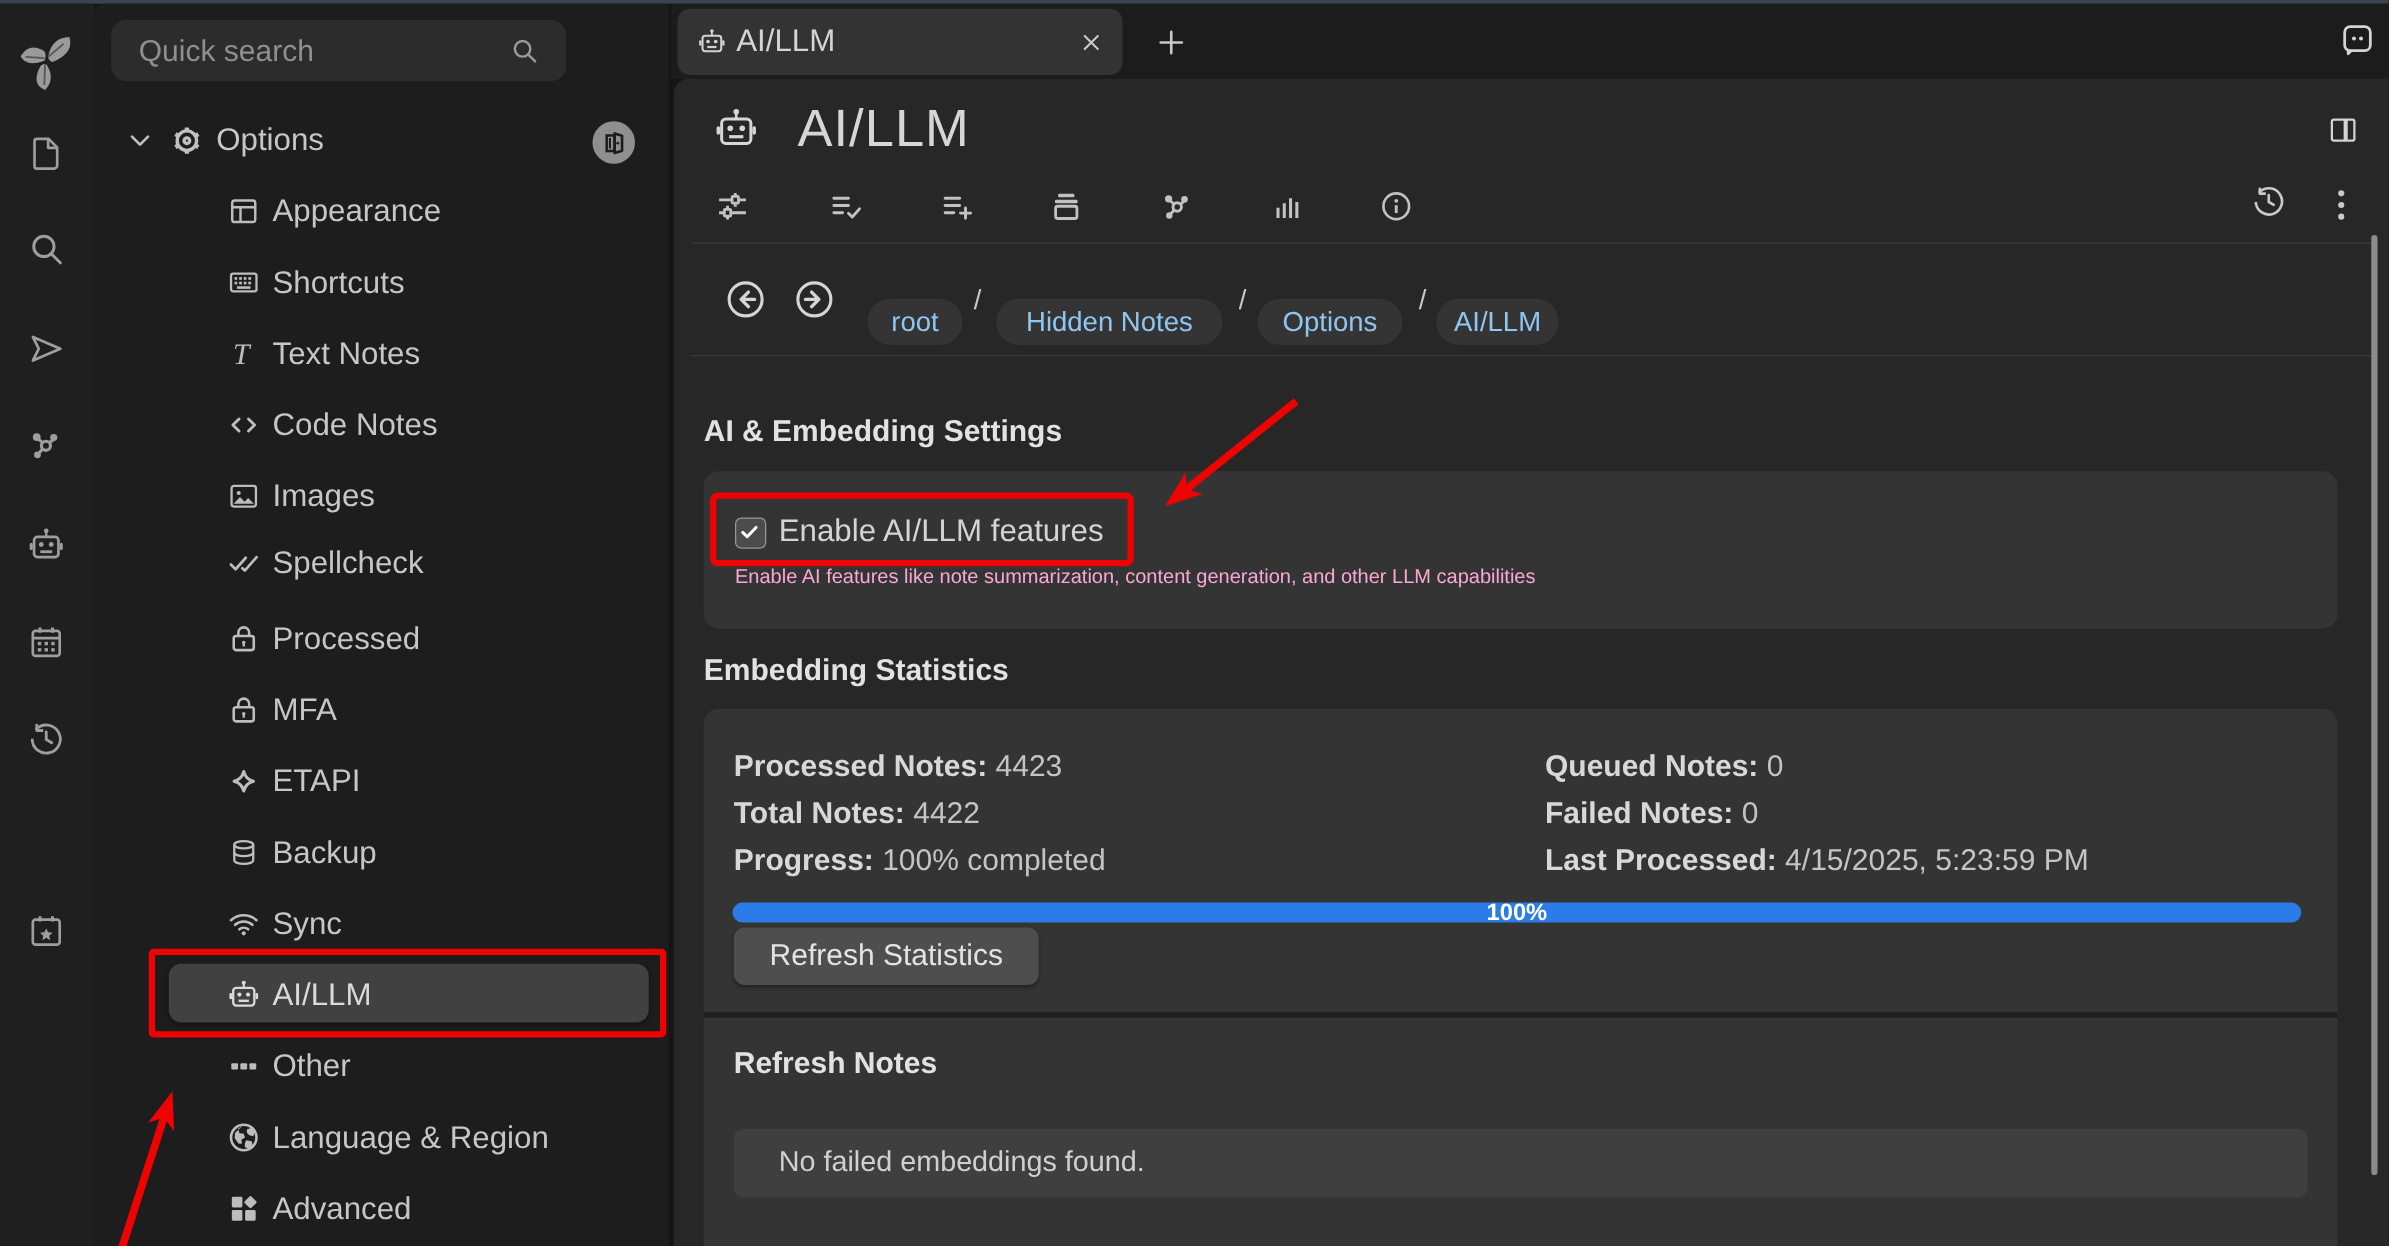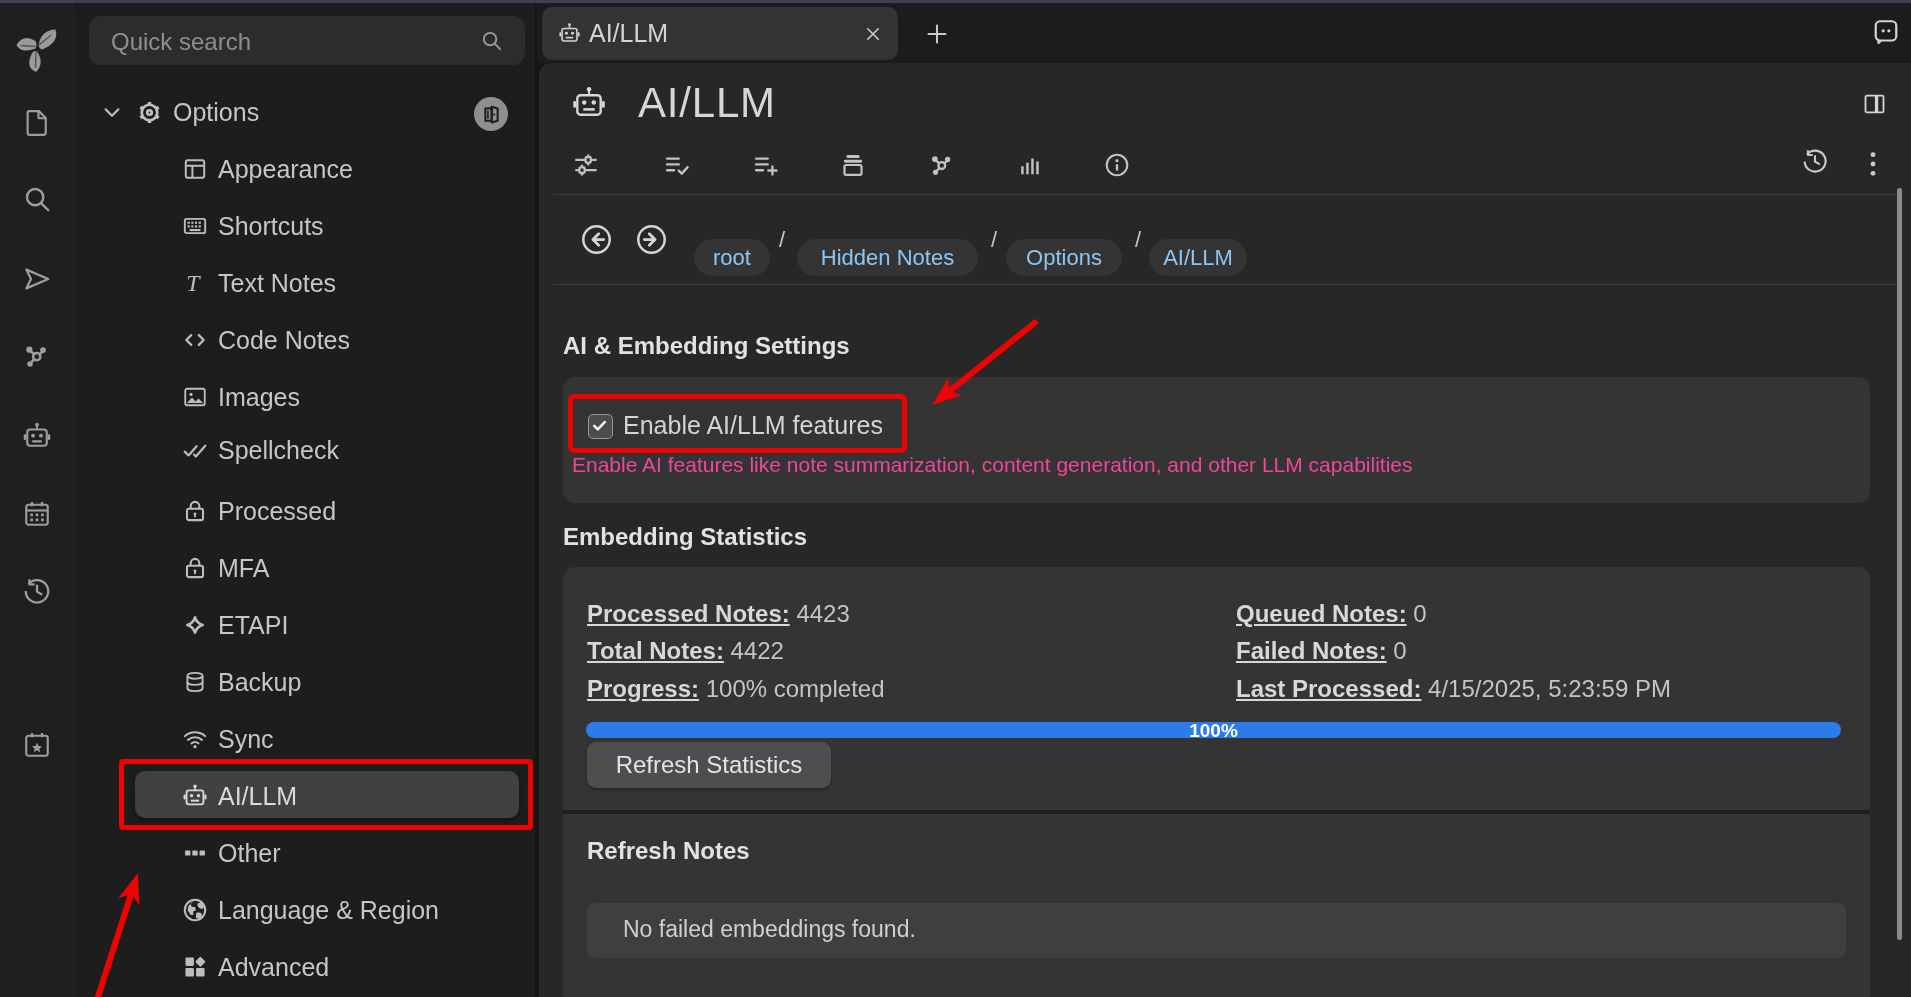--- a/index.html
+++ b/index.html
@@ -6,35 +6,35 @@
   html,body { width:1911px; height:997px; overflow:hidden; background:#151515;
     font-family:"Liberation Sans", sans-serif; }
   #topstrip { position:absolute; left:0; top:0; width:1911px; height:3px; background:#3b4250; }
   #launcher { position:absolute; left:0; top:3px; width:75px; height:994px; background:#1f1f1f; }
   #treepane { position:absolute; left:75px; top:3px; width:460px; height:994px; background:#1d1d1d; border-radius:8px 0 0 0; }
   #tabbar { position:absolute; left:537px; top:3px; width:1374px; height:60px; background:#1c1c1c; }
   #panel { position:absolute; left:539px; top:63px; width:1372px; height:934px; background:#272727; border-radius:12px 0 0 0; overflow:hidden; }
   .licon { position:absolute; left:22px; width:30px; height:30px; }
   svg { display:block; }
   
-  #qsearch { position:absolute; left:14px; top:13px; width:436px; height:49px; background:#2c2c2c; border-radius:12px; }
+  #qsearch { position:absolute; left:14px; top:13px; width:364px; height:49px; background:#2c2c2c; border-radius:12px; }
   #qsearch span { position:absolute; left:22px; top:12px; font-size:24px; color:#8f8f8f; }
   
   .trow { position:absolute; left:107px; height:32px; display:flex; align-items:center; color:#c6c6c6; font-size:25px; white-space:nowrap; }
   .trow svg { margin-right:10px; flex:none; }
   #selpill { position:absolute; left:60px; top:768px; width:384px; height:47px; background:#414141; border-radius:10px; box-shadow:0 2px 4px rgba(0,0,0,.35); }
   .redbox { position:absolute; border:5px solid #ee0202; border-radius:4px; }
   
   .hr { position:absolute; left:14px; width:1344px; height:0; border-top:1.5px solid #3b3b3b; }
   .card { position:absolute; left:24px; width:1307px; background:#343434; border-radius:12px; }
   .h4 { position:absolute; left:24px; font-size:24px; font-weight:bold; color:#e2e2e2; white-space:nowrap; }
   .pill { position:absolute; top:176px; height:37px; background:#343434; border-radius:19px; color:#8fc6f1; font-size:22px; display:flex; align-items:center; justify-content:center; white-space:nowrap; }
   .slash { position:absolute; top:164px; color:#c8c8c8; font-size:22px; }
   .statrow { position:absolute; font-size:24px; color:#c4c4c4; white-space:nowrap; }
-  .statrow b { color:#d8d8d8;text-decoration:underline; }
+  .statrow b { color:#d8d8d8; }
 </style>
 </head>
 <body>
 <div id="topstrip"></div>
 <div id="launcher">
 
   <svg class="licon" style="top:22px;left:14px;width:46px;height:48px" viewBox="0 0 46 48">
     <g fill="#9a9a9a">
       <path d="M21.5 23.5 Q7 29 2.5 20 Q9.5 8.5 21.5 16 Q23.5 20 21.5 23.5Z"></path>
       <path d="M24.5 20.5 Q27 5 41.5 4.5 Q45.5 17.5 28 24.5 Q25 23.5 24.5 20.5Z"></path>
@@ -396,21 +396,21 @@
 
   <div class="h4" style="top:269px">AI &amp; Embedding Settings</div>
   <div class="card" style="top:314px;height:126px"></div>
   <div style="position:absolute;left:49px;top:351px;width:25px;height:25px;background:#4c4c4c;border:1.5px solid #979797;border-radius:5px">
     <svg style="position:absolute;left:2px;top:2px;width:17px;height:17px" viewBox="0 0 24 24" fill="none" stroke="#ffffff" stroke-width="3.4" stroke-linecap="round" stroke-linejoin="round">
         <path d="M4.5 12.5l5 5L19.5 7"></path>
       </svg>
   </div>
   <div style="position:absolute;left:84px;top:348px;font-size:25px;color:#d4d4d4">Enable AI/LLM features</div>
   <div class="redbox" style="left:29px;top:331px;width:339px;height:59px;border-radius:6px"></div>
-  <div style="position:absolute;left:33px;top:390px;font-size:21px;color:#ec4899">Enable AI features like note summarization, content generation, and other LLM capabilities</div>
+  <div style="position:absolute;left:49px;top:390px;font-size:16px;color:#f9a8d4">Enable AI features like note summarization, content generation, and other LLM capabilities</div>
 
   <svg style="position:absolute;left:380px;top:245px;width:130px;height:110px" viewBox="0 0 130 110">
     <path d="M118 13 30.2 83.3" stroke="#ee0202" stroke-width="6"></path>
     <polygon points="13,97 29.5,69.7 30.2,83.3 43.3,86.9" fill="#ee0202"></polygon>
   </svg>
 
   <div class="h4" style="top:460px">Embedding Statistics</div>
   <div class="card" style="top:504px;height:243px;border-radius:12px 12px 0 0"></div>
   <div class="statrow" style="left:48px;top:537px"><b>Processed Notes:</b> 4423</div>
   <div class="statrow" style="left:48px;top:574px"><b>Total Notes:</b> 4422</div>

